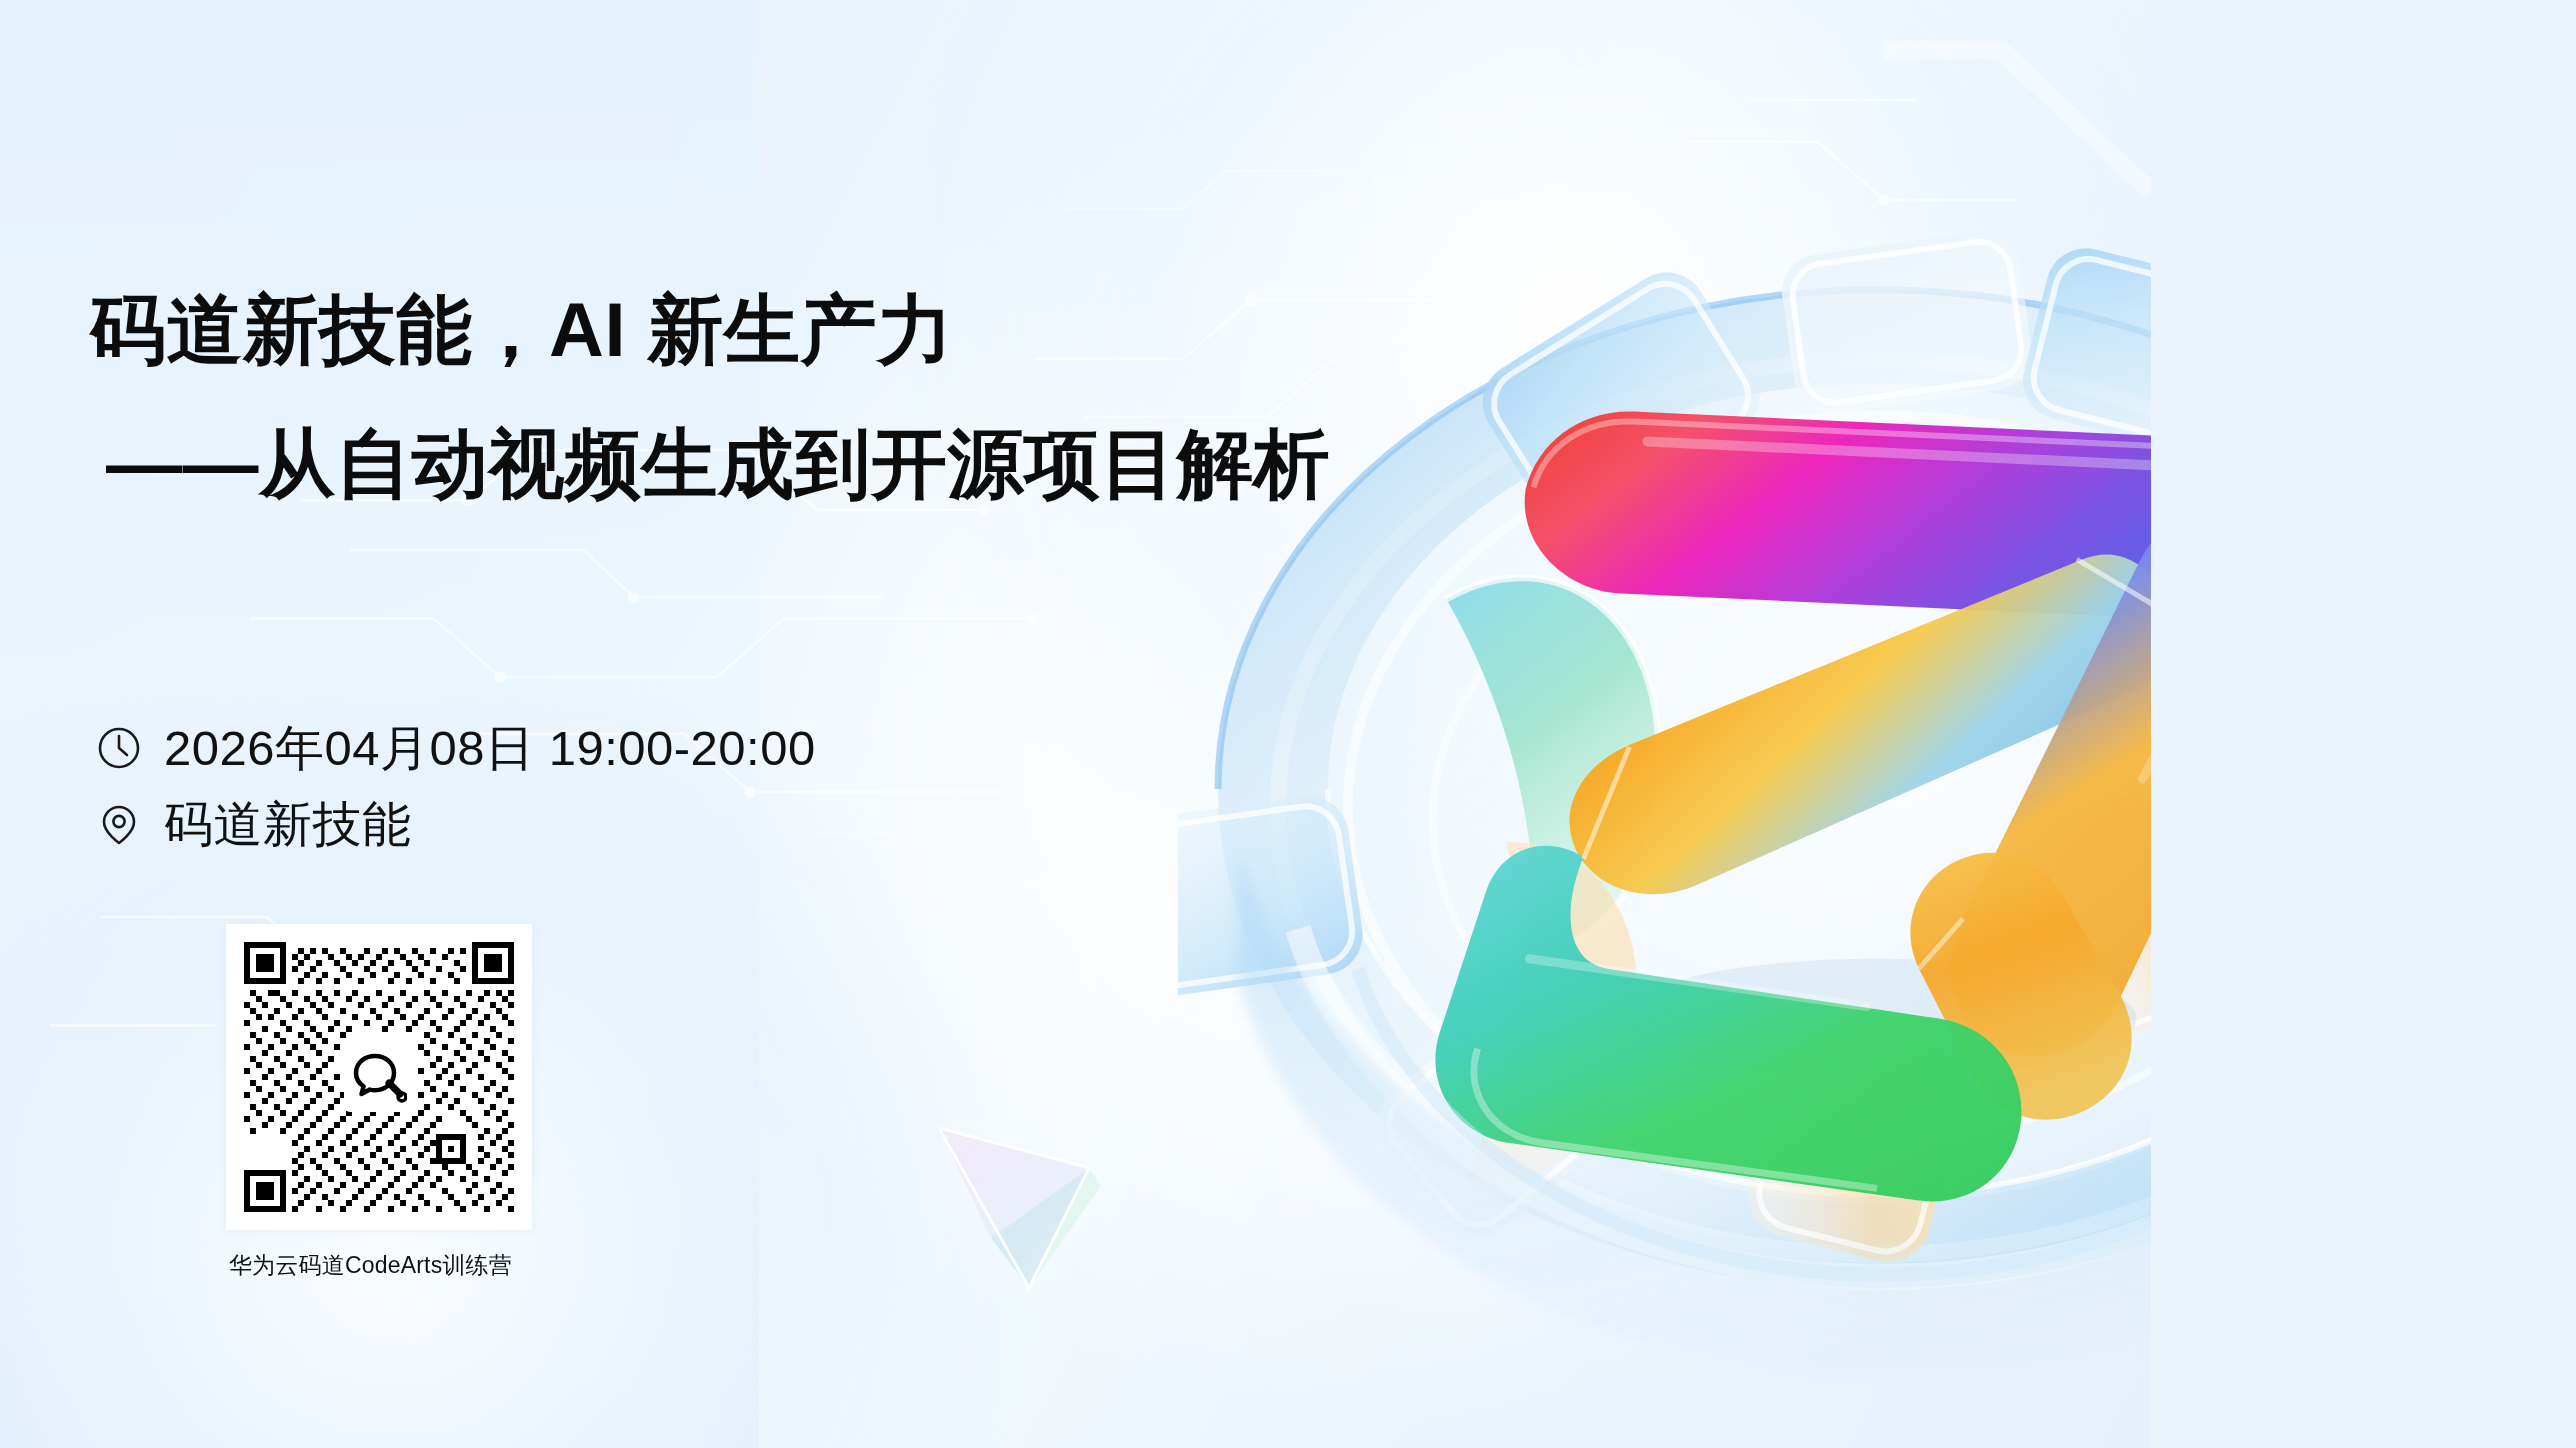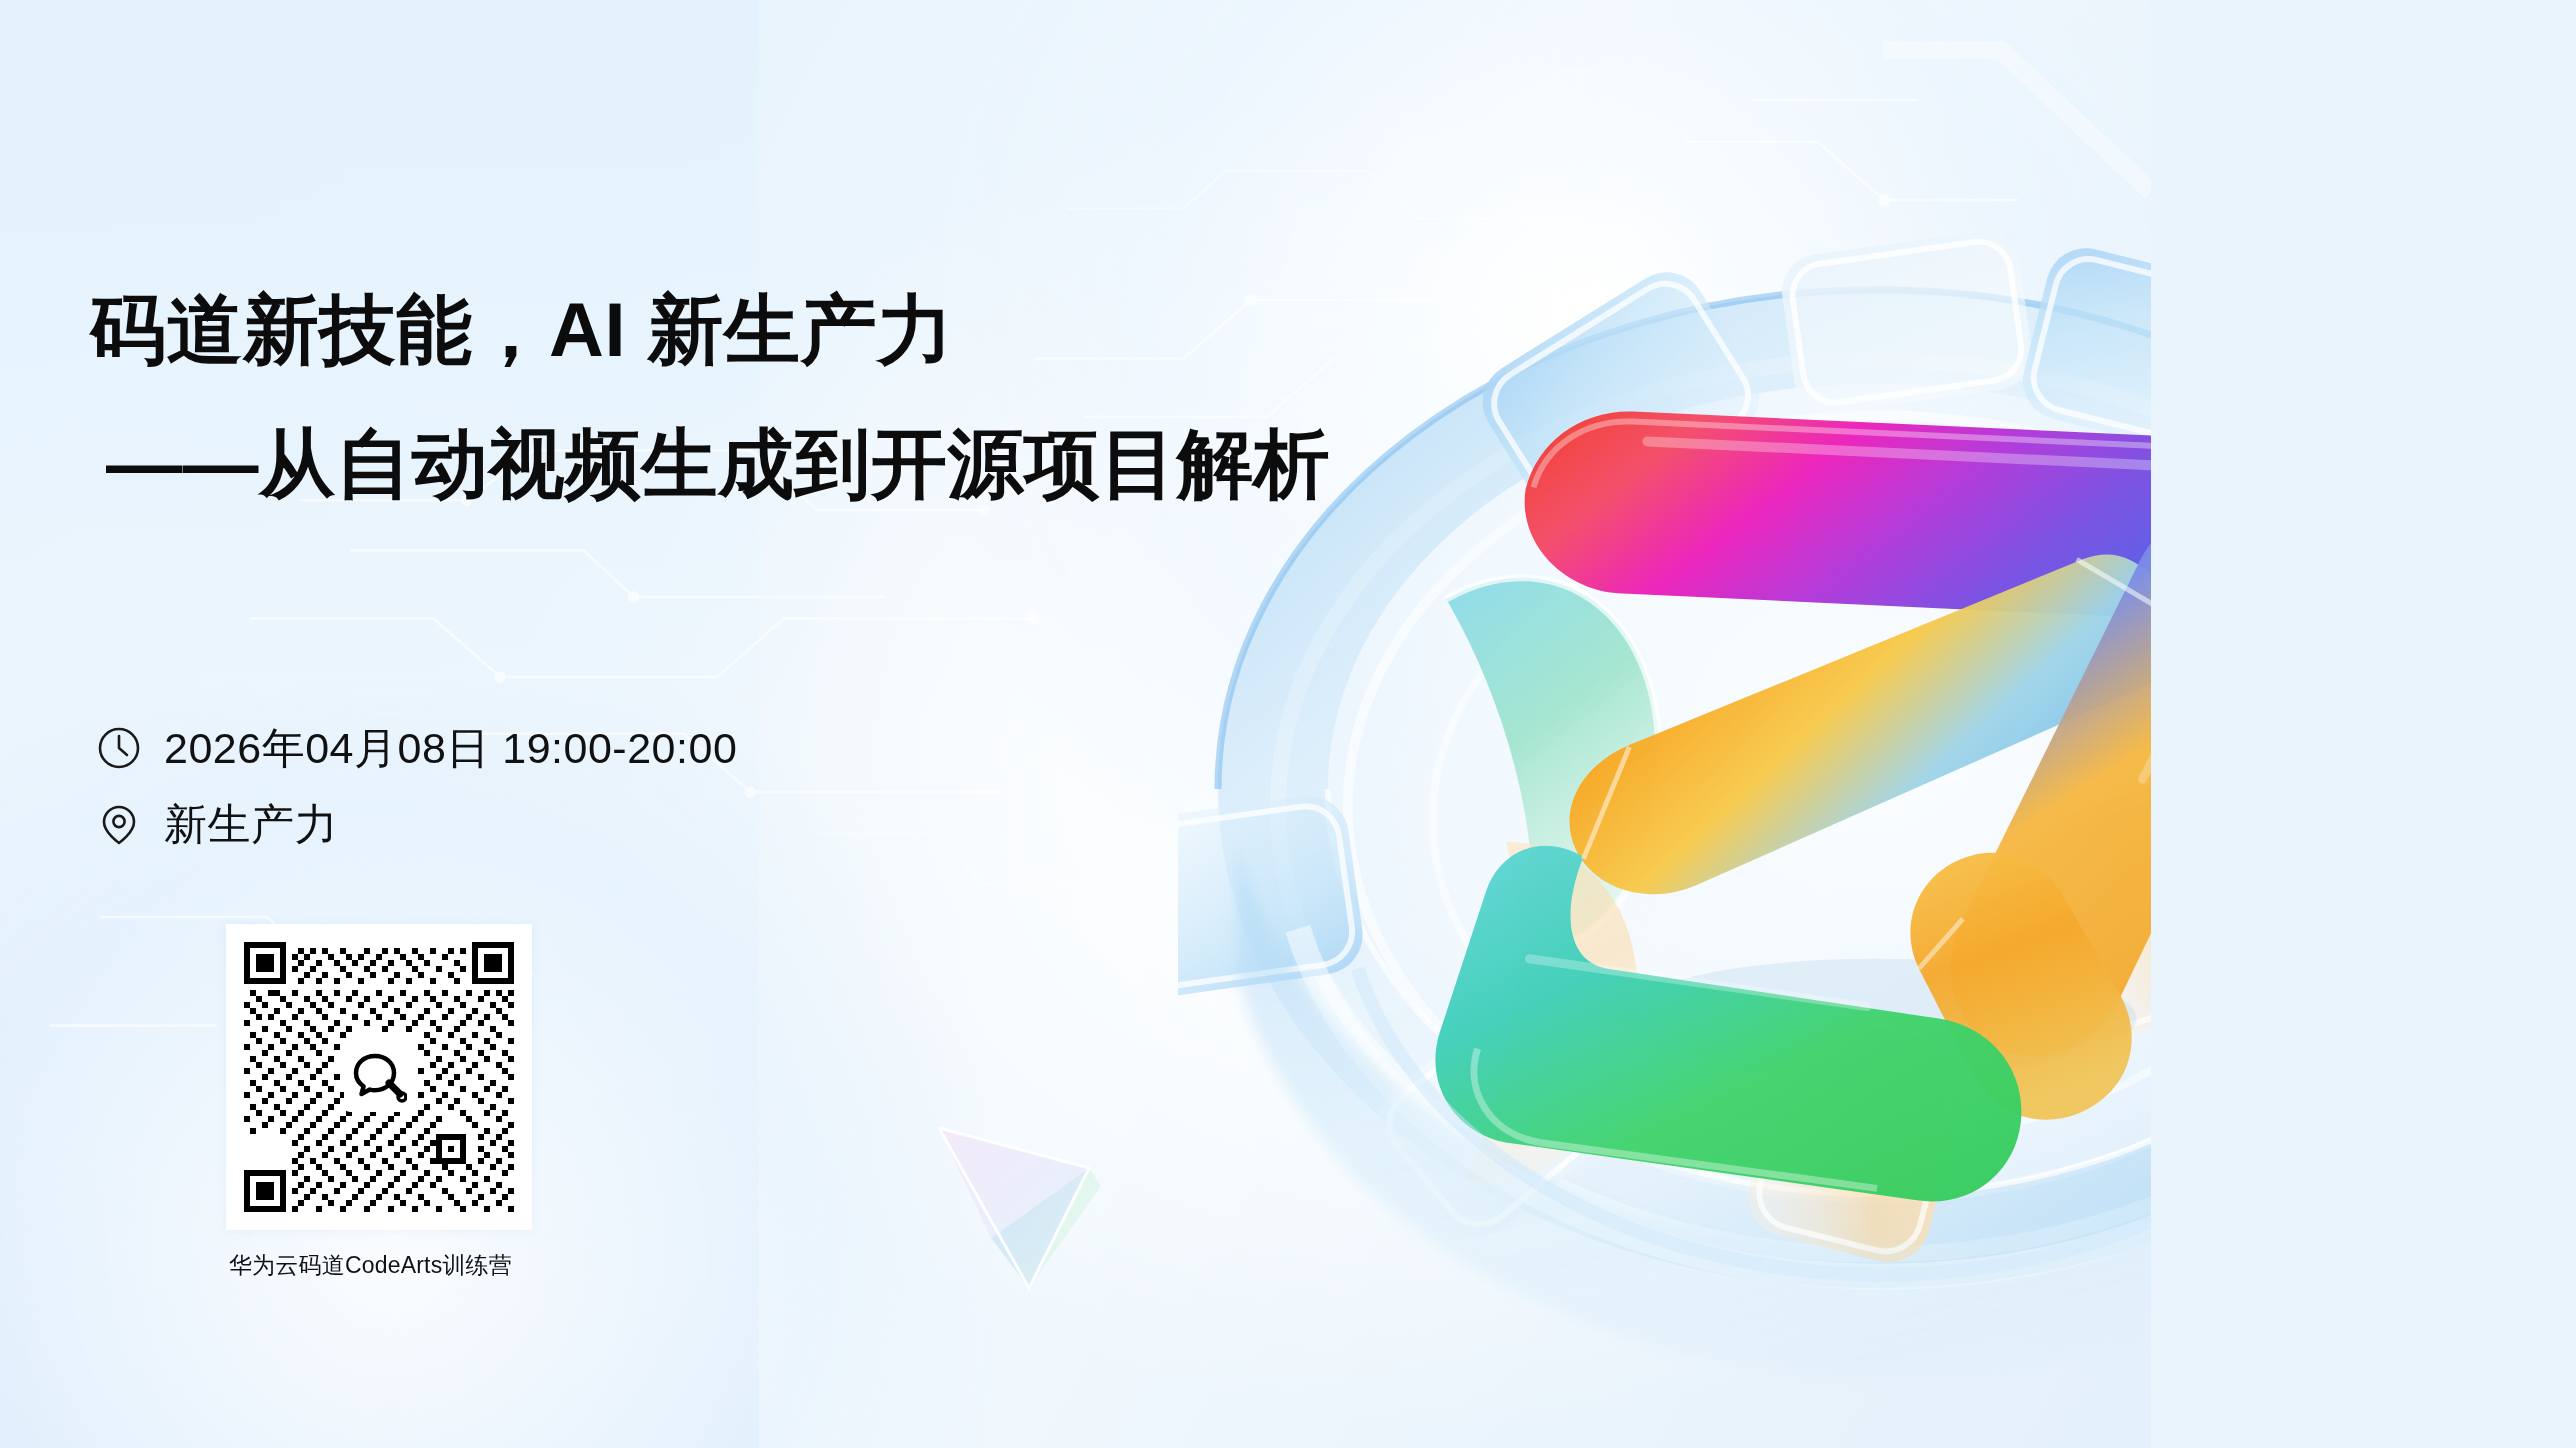--- a/index.html
+++ b/index.html
@@ -94,21 +94,21 @@
   }
   .meta-icon {
     width: 46px; height: 46px;
     flex: 0 0 46px;
     margin-right: 22px;
     display: block;
   }
   .meta-icon svg { display: block; width: 46px; height: 46px; }
   .meta-text {
     color: #111111;
-    font-size: 43px;
+    font-size: 49px;
     line-height: 1;
     letter-spacing: 0.5px;
     white-space: nowrap;
   }
 
   
   .qr-block {
     position: absolute;
     left: 226px;
     top: 924px;
@@ -423,21 +423,21 @@
         <span class="meta-text">2026年04月08日  19:00-20:00</span>
       </div>
 
       <div class="meta-row">
         <span class="meta-icon">
           <svg viewBox="0 0 46 46" xmlns="http://www.w3.org/2000/svg">
             <path d="M23 6 C14.7 6 8 12.7 8 21 C8 31.5 23 42 23 42 C23 42 38 31.5 38 21 C38 12.7 31.3 6 23 6 Z" fill="none" stroke="#1a1a1a" stroke-width="2.6" stroke-linejoin="round"></path>
             <circle cx="23" cy="20.5" r="5.6" fill="none" stroke="#1a1a1a" stroke-width="2.6"></circle>
           </svg>
         </span>
-        <span class="meta-text">新生产力</span>
+        <span class="meta-text">码道新技能</span>
       </div>
 
     </div>
 
     <div class="qr-block">
       <div class="qr-card">
         <svg class="qr-canvas" viewBox="0 0 45 45" shape-rendering="crispEdges">
           <rect x="0" y="0" width="45" height="45" fill="#ffffff"></rect>
           <g fill="#000000">
 

